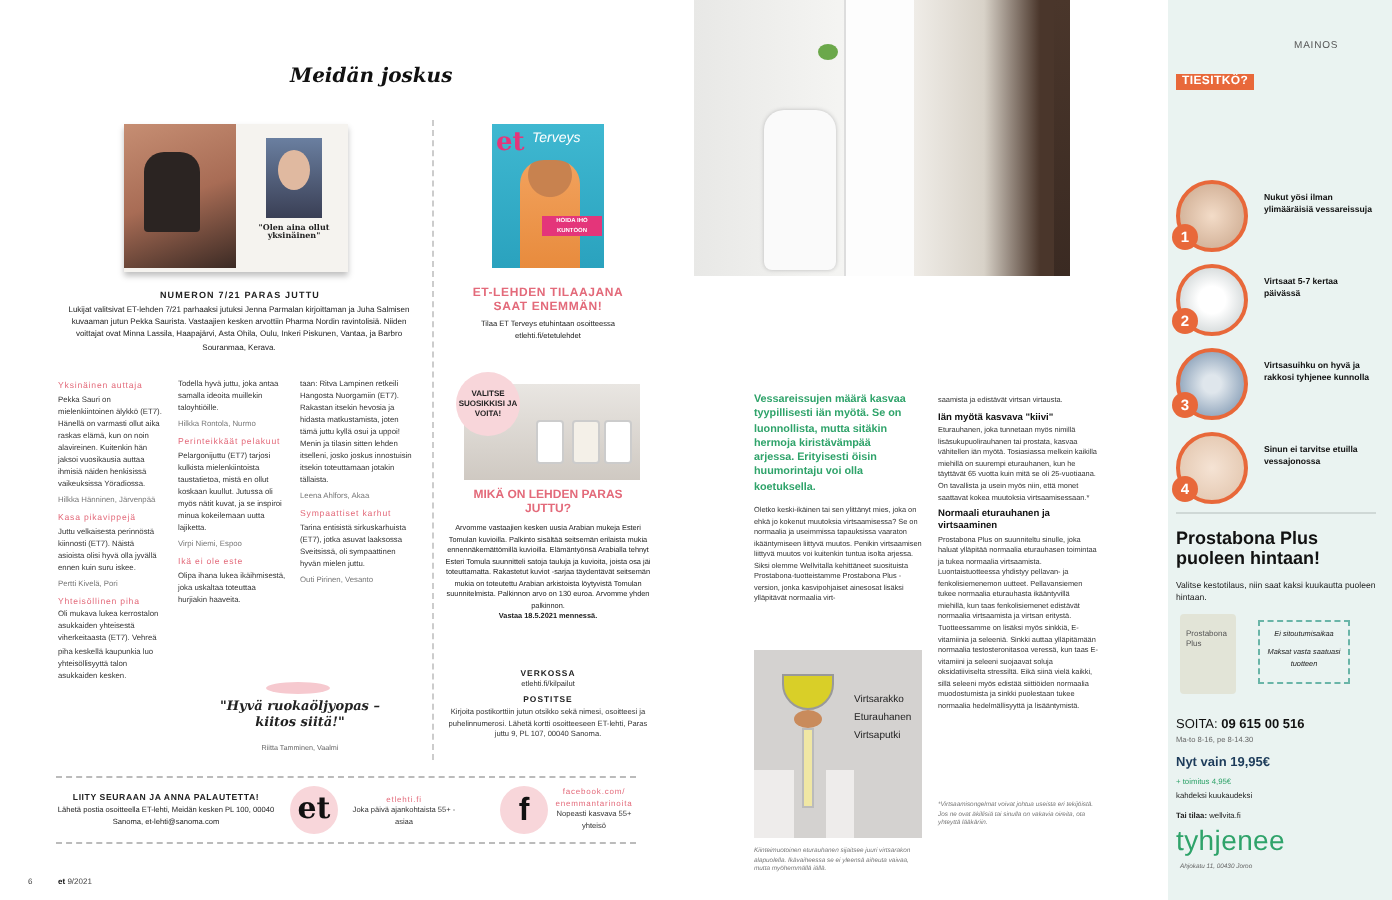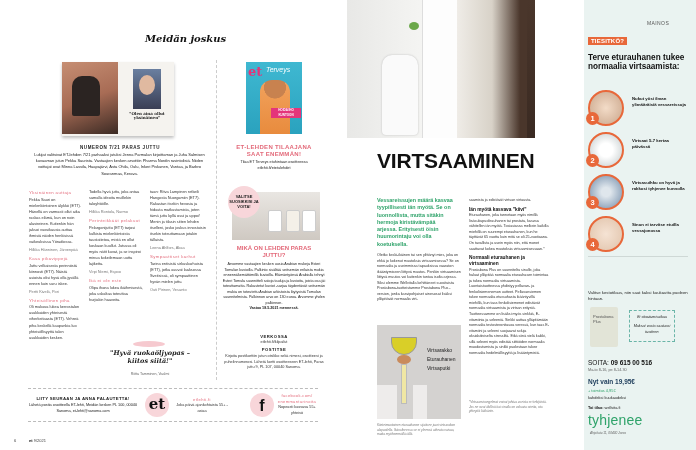--- a/index.html
+++ b/index.html
@@ -186,21 +186,20 @@
 <div class="page" id="right">
   <div class="hero">
     <div class="toilet"></div>
     <div class="door"></div>
     <div class="plant"></div>
     <div class="man"></div>
   </div>
   <div class="hero2"></div>
 
   <div class="headline">
-    <div>VIRTSAAMINEN</div>
   </div>
   <div class="lead">Vessareissujen määrä kasvaa tyypillisesti iän myötä. Se on luonnollista, mutta sitäkin hermoja kiristävämpää arjessa. Erityisesti öisin huumorintaju voi olla koetuksella.</div>
 
   <div class="body" style="left:30px;top:253px;width:84px;white-space:pre-line">Oletko keski-ikäinen tai sen ylittänyt mies, joka on ehkä jo kokenut muutoksia virtsaamisessa? Se on normaalia ja useimmissa tapauksissa vaaraton ikääntymiseen liittyvä muutos. Penikin virtsaamisen liittyvä muutos voi kuitenkin tuntua isolta arjessa.
  Siksi olemme Wellvitalla kehittäneet suosituista Prostabona-tuotteistamme Prostabona Plus -version, jonka kasvipohjaiset ainesosat lisäksi ylläpitävät normaalia virt-</div>
 
   <div class="diagram">
     <div class="leg" style="left:0"></div>
     <div class="leg" style="left:36px;width:14px"></div>
     <div class="bladder"></div>
@@ -219,21 +218,20 @@
  On tavallista ja usein myös niin, että monet saattavat kokea muutoksia virtsaamisessaan.*</p>
     <h5>Normaali eturauhanen ja virtsaaminen</h5>
     <p style="white-space:pre-line">Prostabona Plus on suunniteltu sinulle, joka haluat ylläpitää normaalia eturauhasen toimintaa ja tukea normaalia virtsaamista. Luontaistuotteessa yhdistyy pellavan- ja fenkolisiemenemon uutteet. Pellavansiemen tukee normaalia eturauhasta ikääntyvillä miehillä, kun taas fenkolisiemenet edistävät normaalia virtsaamista ja virtsan eritystä.
  Tuotteessamme on lisäksi myös sinkkiä, E-vitamiinia ja seleeniä. Sinkki auttaa ylläpitämään normaalia testosteronitasoa veressä, kun taas E-vitamiini ja seleeni suojaavat soluja oksidatiiviselta stressiltä. Eikä siinä vielä kaikki, sillä seleeni myös edistää siittiöiden normaalia muodostumista ja sinkki puolestaan tukee normaalia hedelmällisyyttä ja lisääntymistä.</p>
   </div>
   <div class="footnote">*Virtsaamisongelmat voivat johtua useista eri tekijöistä. Jos ne ovat äkillisiä tai sinulla on vakavia oireita, ota yhteyttä lääkäriin.</div>
 
   <div style="position:absolute;left:237px;top:0;width:112px;height:450px;background:#eaf3f1"></div>
   <div class="mainos">MAINOS</div>
   <div class="tiesitko">TIESITKÖ?</div>
-  <div class="ad-title">Terve eturauhanen tukee normaalia virtsaamista:</div>
 
   <div class="step" style="top:90px">
     <div class="circ" style="background:radial-gradient(#f3dcc8,#c9a58a)"></div>
     <div class="num">1</div>
     <div class="txt">Nukut yösi ilman ylimääräisiä vessareissuja</div>
   </div>
   <div class="step" style="top:132px">
     <div class="circ" style="background:radial-gradient(#ffffff 30%,#bfc7c8)"></div>
     <div class="num">2</div>
     <div class="txt">Virtsaat 5-7 kertaa päivässä</div>
@@ -243,20 +241,21 @@
     <div class="num">3</div>
     <div class="txt">Virtsasuihku on hyvä ja rakkosi tyhjenee kunnolla</div>
   </div>
   <div class="step" style="top:216px">
     <div class="circ" style="background:radial-gradient(#f5e3d4,#e0c2a9)"></div>
     <div class="num">4</div>
     <div class="txt">Sinun ei tarvitse etuilla vessajonossa</div>
   </div>
 
   <div class="ad-rule"></div>
+  <div class="offer-h">Prostabona Plus puoleen hintaan!</div>
   <div class="offer-p">Valitse kestotilaus, niin saat kaksi kuukautta puoleen hintaan.</div>
   <div class="pack">
     <div class="pl">Prostabona Plus</div>
   </div>
   <div class="dashbox">
     <div>Ei sitoutumisaikaa</div>
     <div style="margin-top:4px">Maksat vasta saatuasi tuotteen</div>
   </div>
 
   <div class="soita">

